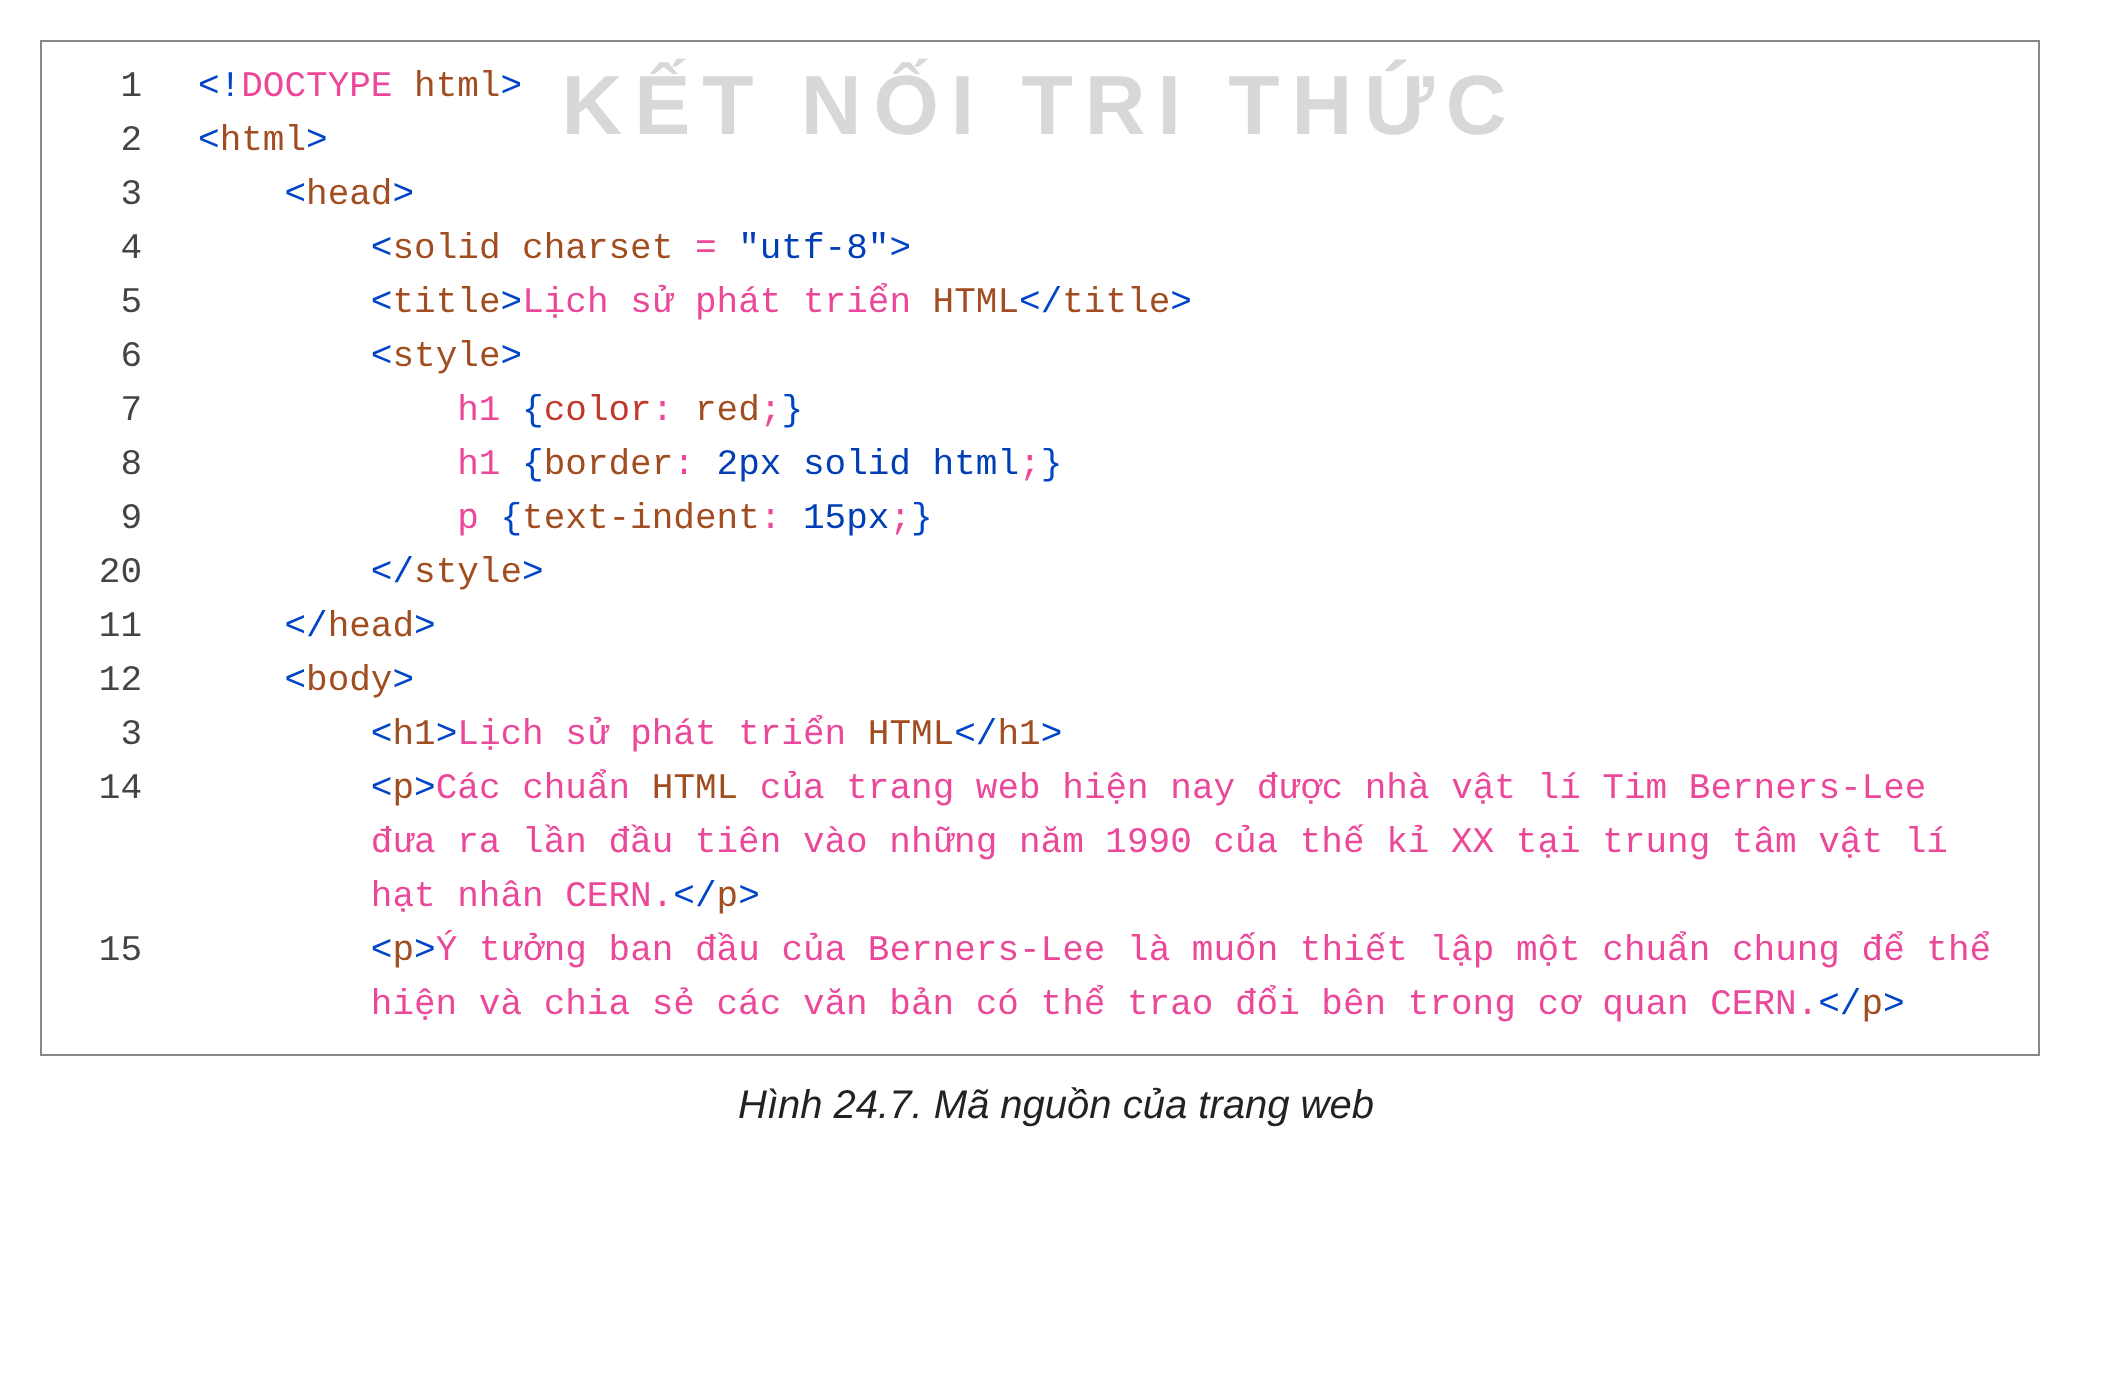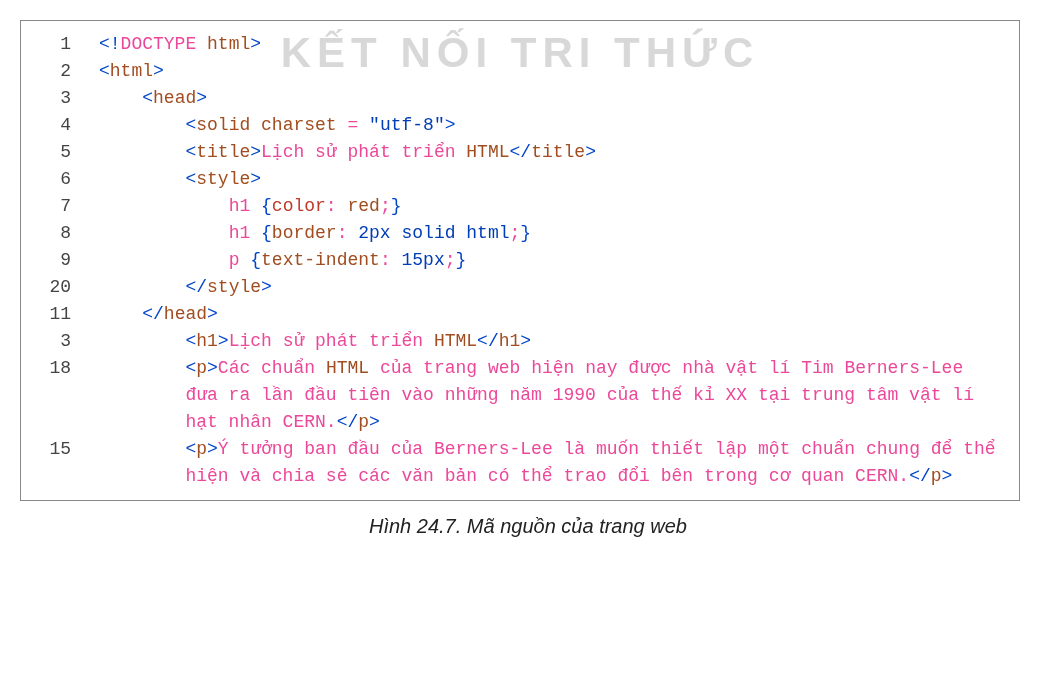--- a/index.html
+++ b/index.html
@@ -121,25 +121,29 @@
       </div>
       <div class="line">
         <span class="ln">20</span>
         <span class="code" style="padding-left: 0ch;"><span>        </span><span class="c-blue">&lt;/</span><span class="c-brown">style</span><span class="c-blue">&gt;</span></span>
       </div>
       <div class="line">
         <span class="ln">11</span>
         <span class="code" style="padding-left: 0ch;"><span>    </span><span class="c-blue">&lt;/</span><span class="c-brown">head</span><span class="c-blue">&gt;</span></span>
       </div>
       <div class="line">
+        <span class="ln">12</span>
+        <span class="code" style="padding-left: 0ch;"><span>    </span><span class="c-blue">&lt;</span><span class="c-brown">body</span><span class="c-blue">&gt;</span></span>
+      </div>
+      <div class="line">
         <span class="ln">3</span>
         <span class="code" style="padding-left: 0ch;"><span>        </span><span class="c-blue">&lt;</span><span class="c-brown">h1</span><span class="c-blue">&gt;</span><span class="c-black">Lịch sử phát triển </span><span class="c-brown">HTML</span><span class="c-blue">&lt;/</span><span class="c-brown">h1</span><span class="c-blue">&gt;</span></span>
       </div>
       <div class="line">
-        <span class="ln">18</span>
+        <span class="ln">14</span>
         <span class="code" style="padding-left: 8ch; display: block; text-indent: -8ch;"><span>        </span><span class="c-blue">&lt;</span><span class="c-brown">p</span><span class="c-blue">&gt;</span><span class="c-black">Các chuẩn </span><span class="c-brown">HTML</span><span class="c-black"> của trang web hiện nay được nhà vật lí Tim Berners-Lee đưa ra lần đầu tiên vào những năm 1990 của thế kỉ XX tại trung tâm vật lí hạt nhân CERN.</span><span class="c-blue">&lt;/</span><span class="c-brown">p</span><span class="c-blue">&gt;</span></span>
       </div>
       <div class="line">
         <span class="ln">15</span>
         <span class="code" style="padding-left: 8ch; display: block; text-indent: -8ch;"><span>        </span><span class="c-blue">&lt;</span><span class="c-brown">p</span><span class="c-blue">&gt;</span><span class="c-black">Ý tưởng ban đầu của Berners-Lee là muốn thiết lập một chuẩn chung để thể hiện và chia sẻ các văn bản có thể trao đổi bên trong cơ quan CERN.</span><span class="c-blue">&lt;/</span><span class="c-brown">p</span><span class="c-blue">&gt;</span></span>
       </div>
     </div>
 </div>
 
 <div class="caption">Hình 24.7. Mã nguồn của trang web</div>

